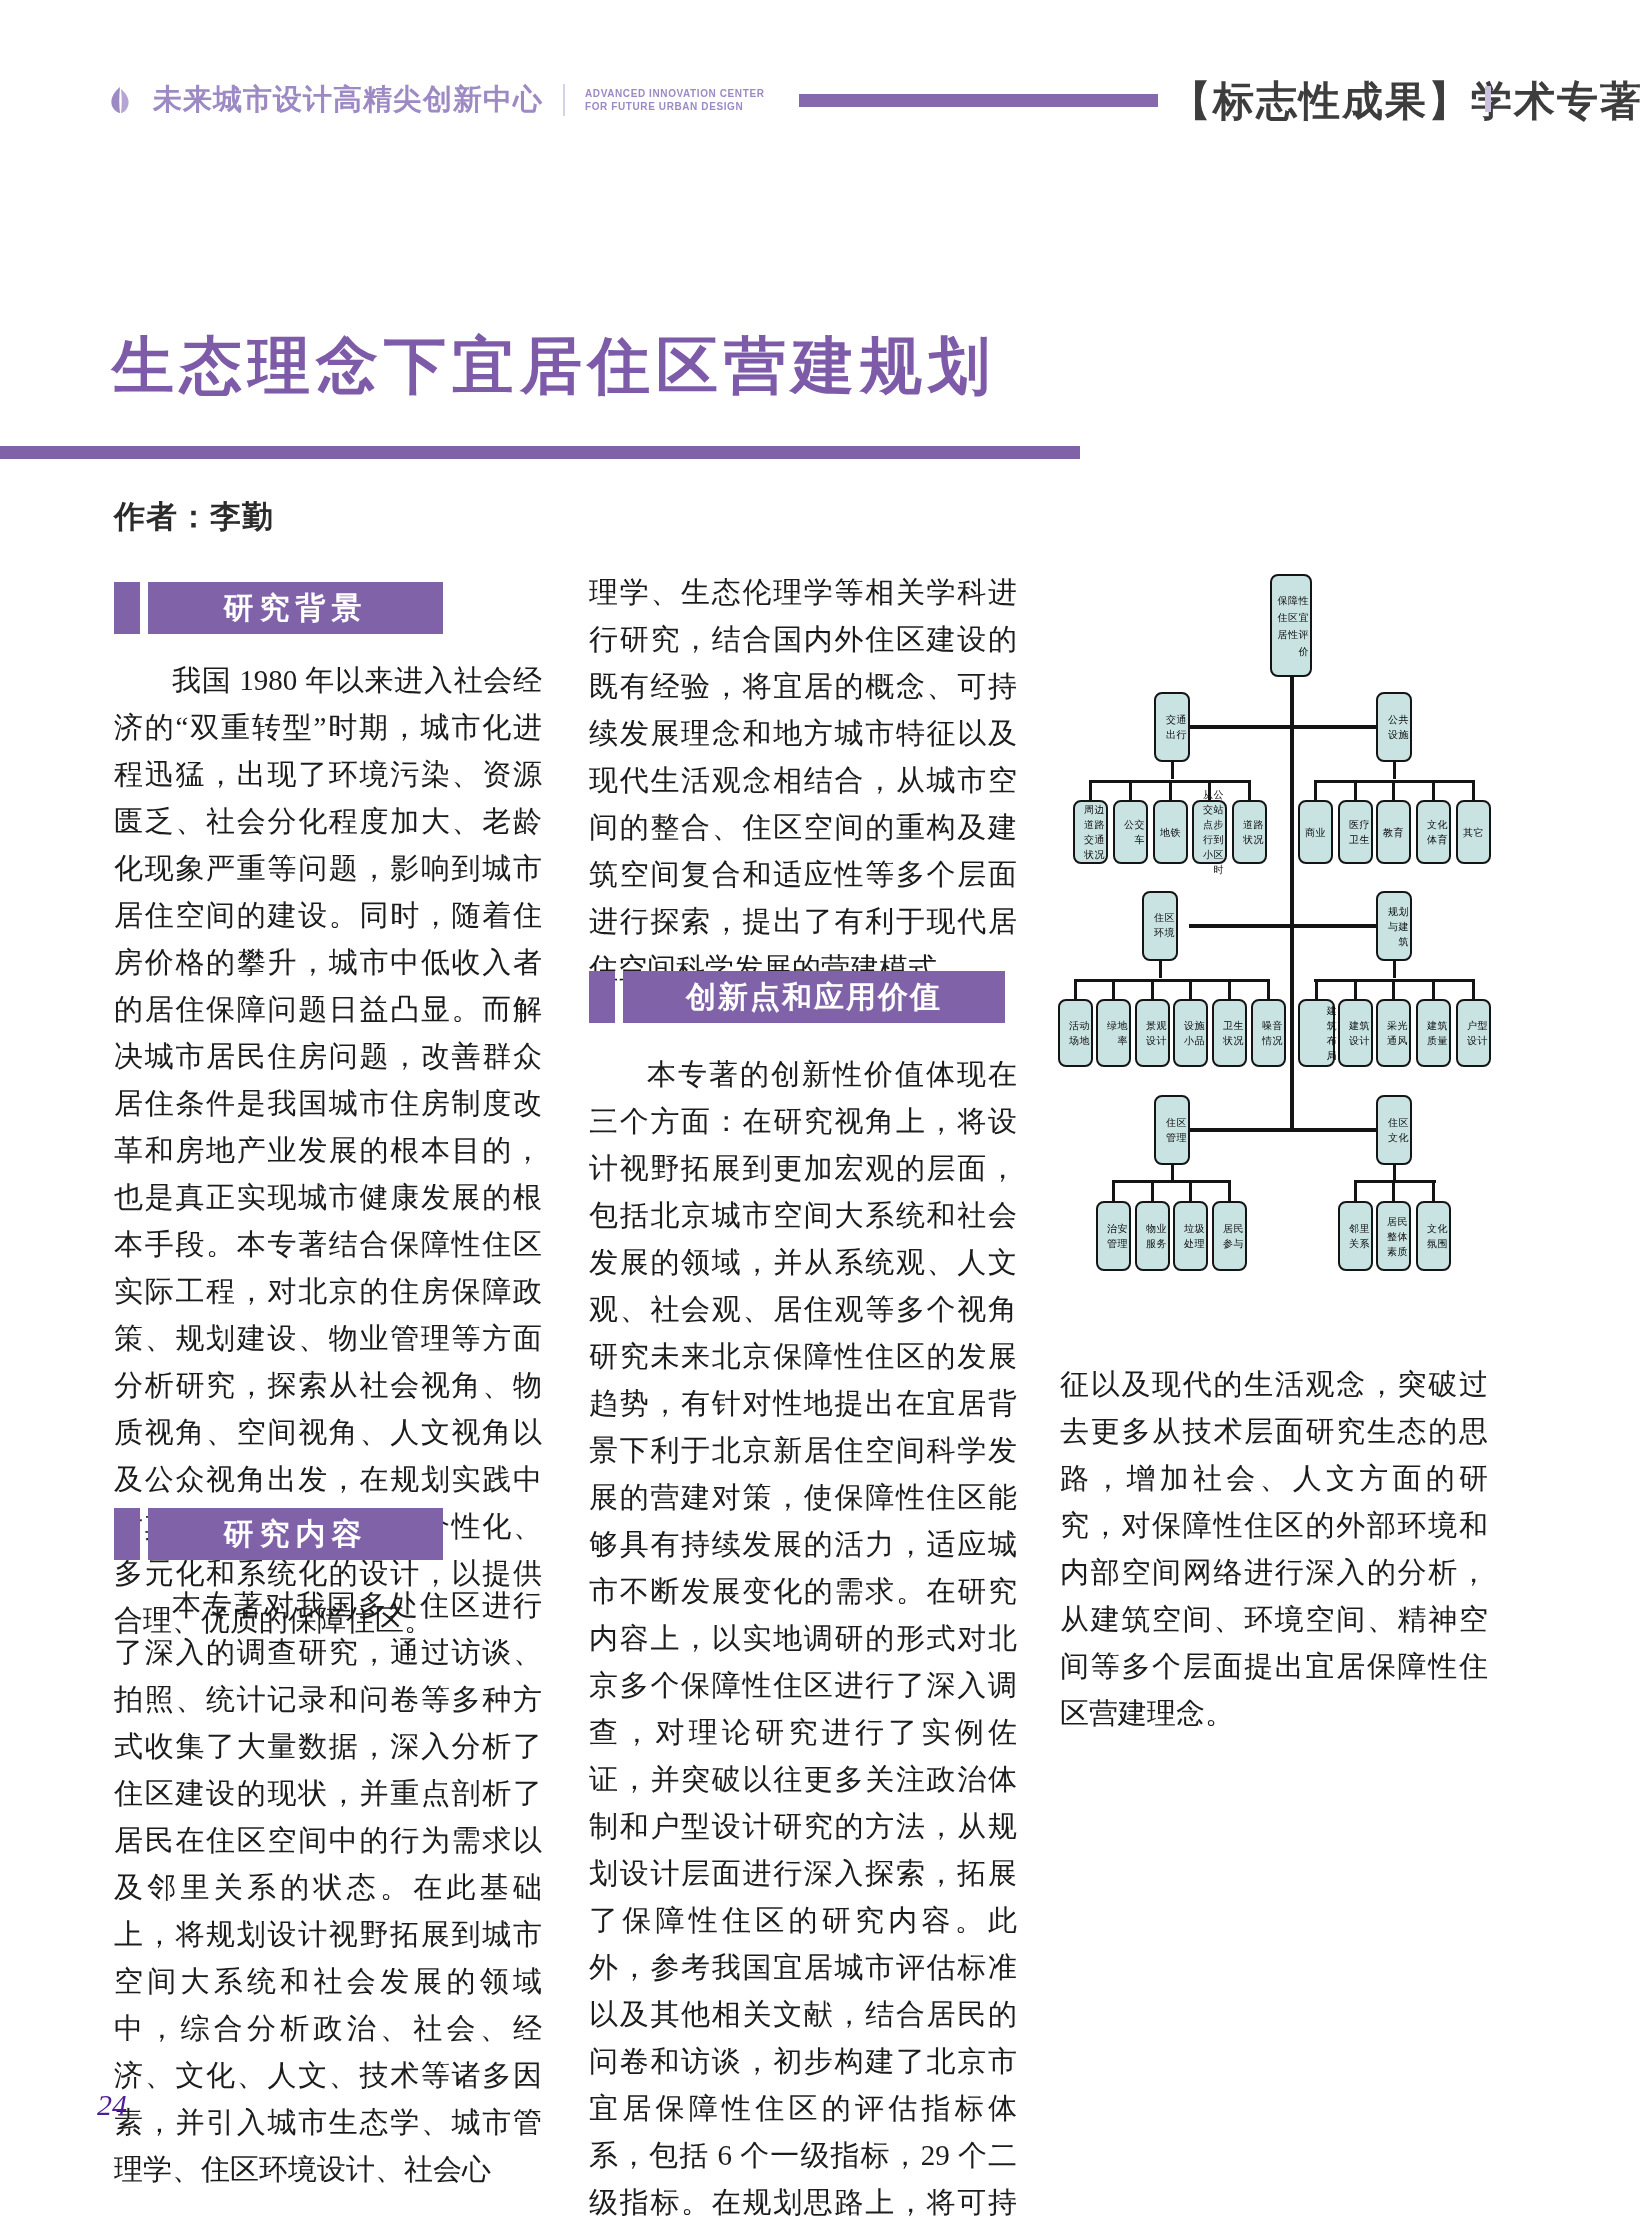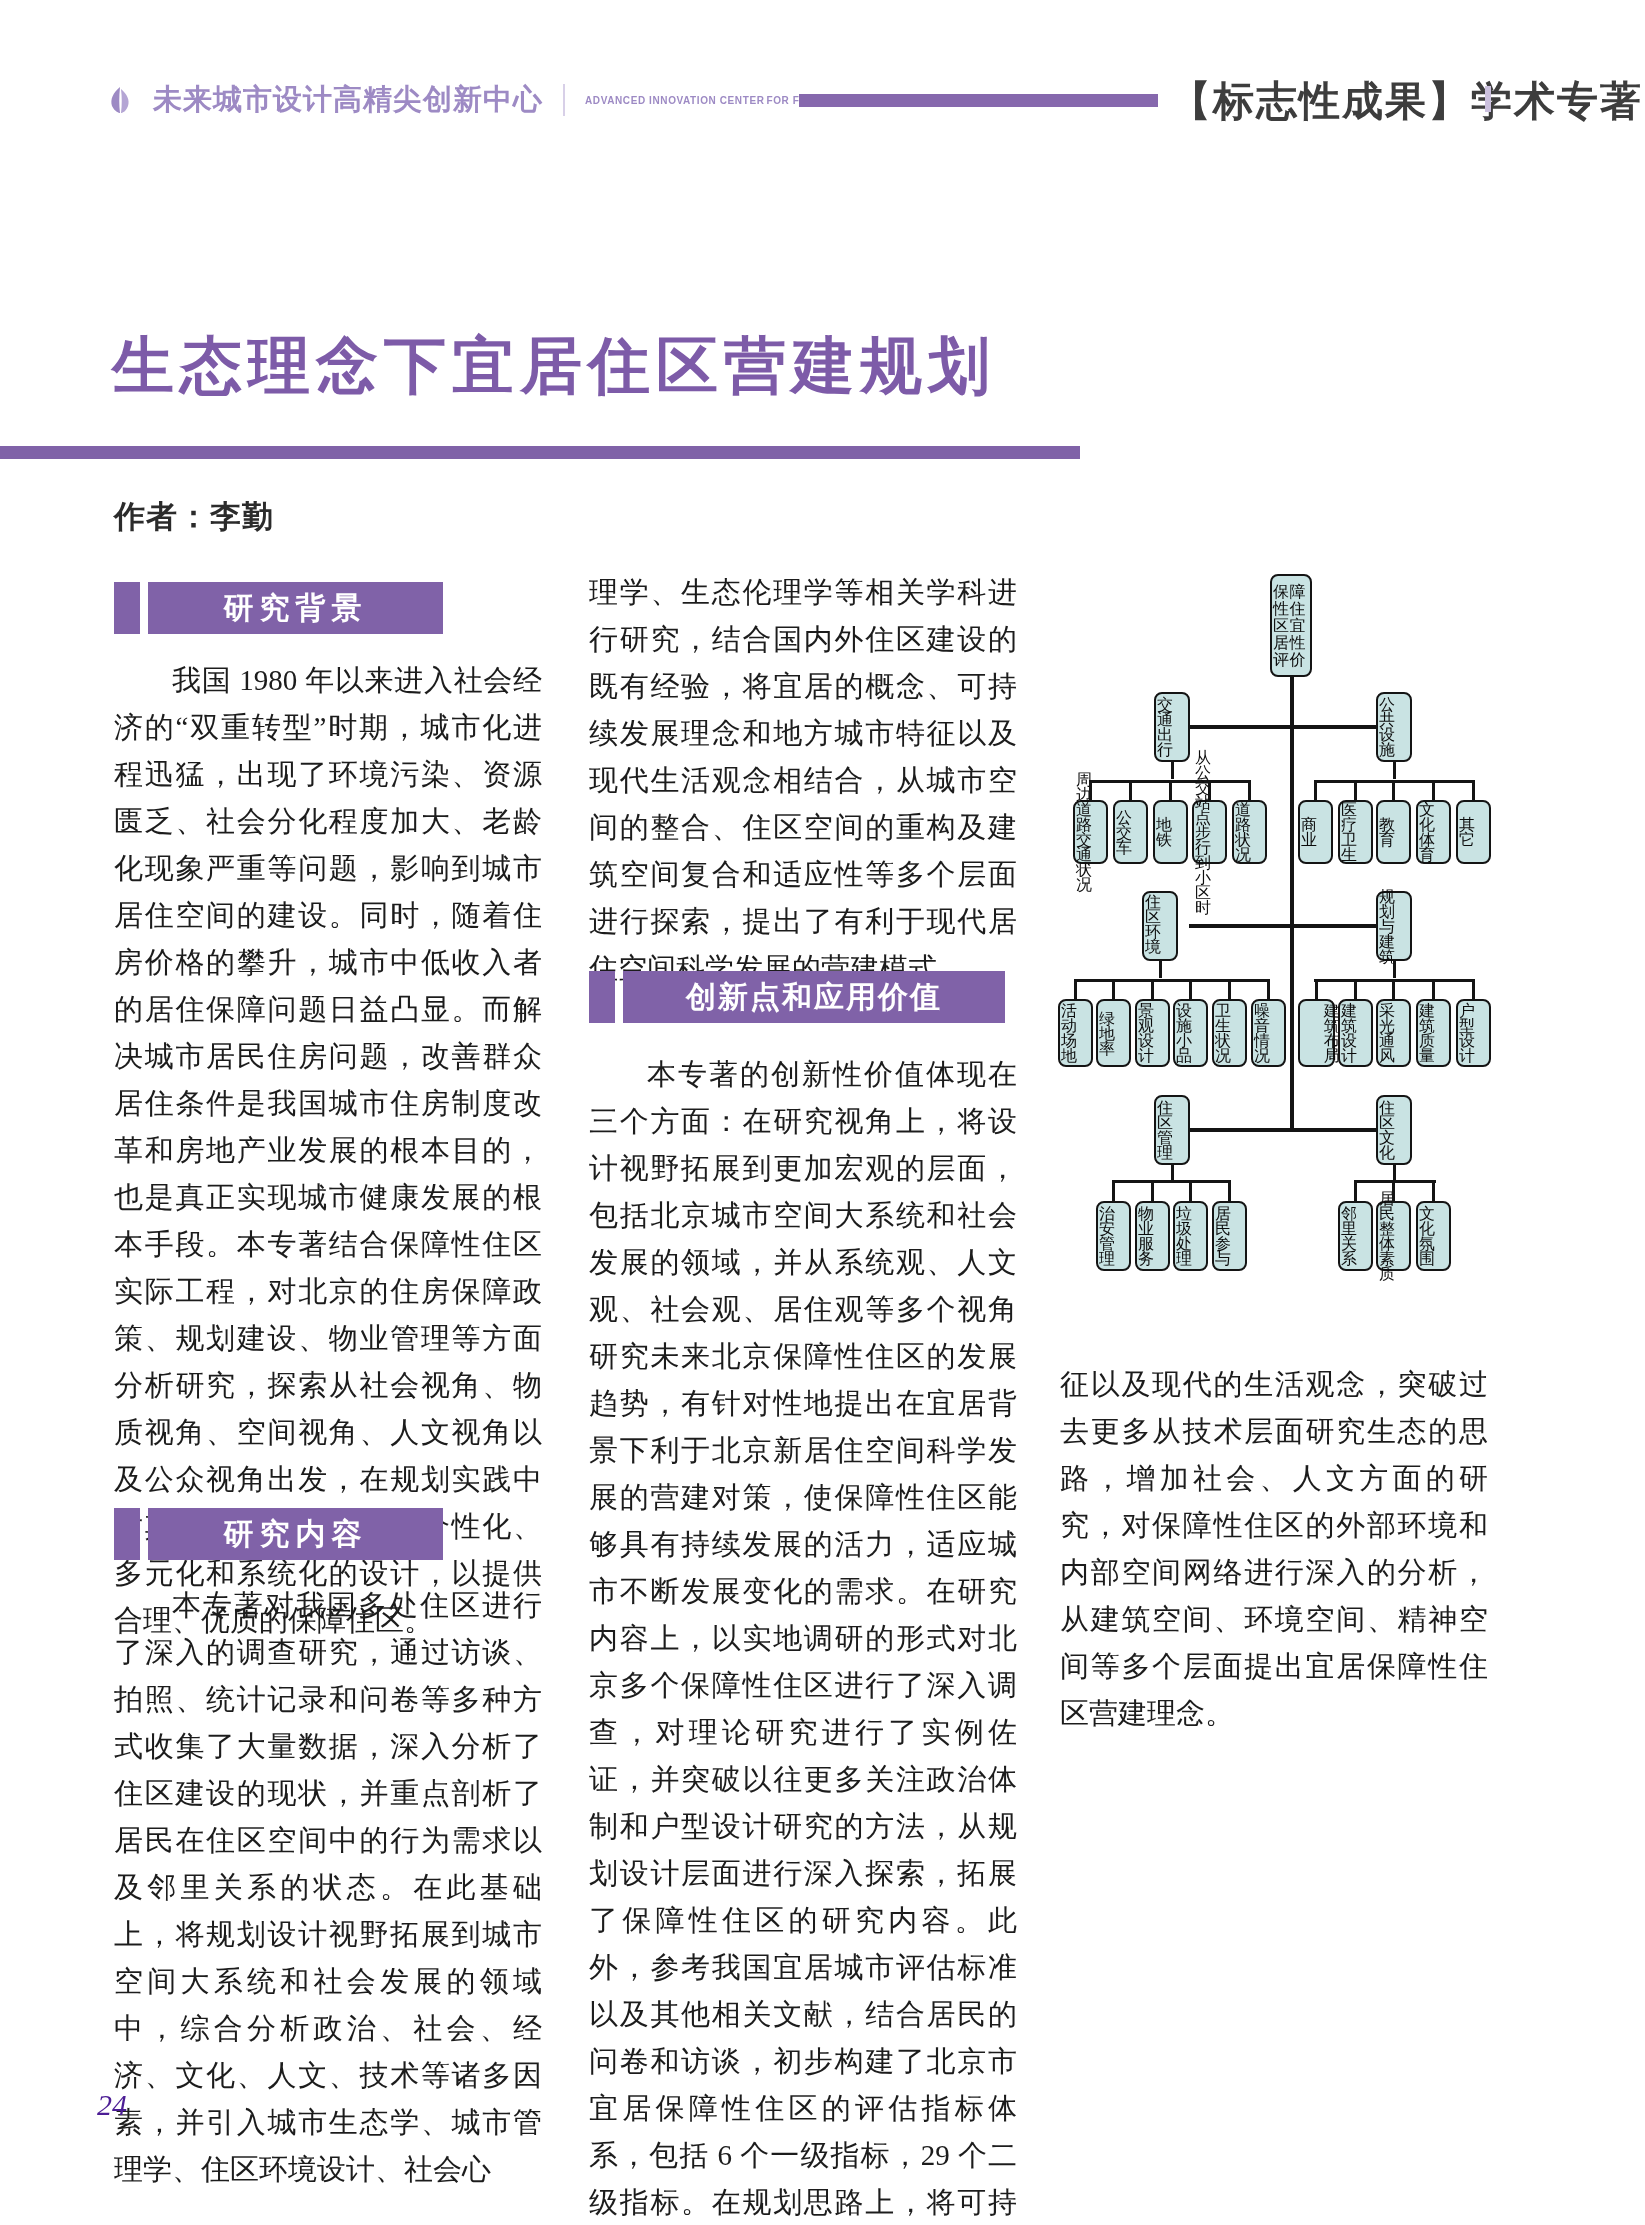--- a/index.html
+++ b/index.html
@@ -9,21 +9,21 @@
   *{margin:0;padding:0;box-sizing:border-box;}
   html,body{background:#fff;}
   .page{position:relative;width:1646px;height:2226px;background:#ffffff;overflow:hidden;
         font-family:"Liberation Serif","DejaVu Serif",serif;color:var(--body_text);}
 
   
   .logo{position:absolute;left:107px;top:80px;display:flex;align-items:center;gap:20px;}
   .logo-cn{font-family:"Liberation Sans","DejaVu Sans",sans-serif;font-weight:bold;
            font-size:29px;color:var(--logo);letter-spacing:1px;white-space:nowrap;}
   .logo-divider{width:2px;height:32px;background:#d8d0e8;}
-  .logo-en{display:flex;flex-direction:row;gap:2px;font-family:"Liberation Sans","DejaVu Sans",sans-serif;
+  .logo-en{display:flex;flex-direction:column;gap:2px;font-family:"Liberation Sans","DejaVu Sans",sans-serif;
            font-weight:bold;font-size:10px;color:var(--logo);letter-spacing:0.6px;line-height:11px;}
   .badge-bar{position:absolute;left:799px;top:94px;width:359px;height:13px;background:var(--badge_bar);}
   .badge-text{position:absolute;left:1170px;top:74px;font-family:"Liberation Sans","DejaVu Sans",sans-serif;
               font-weight:bold;font-size:41px;color:#3d3d3d;letter-spacing:2px;white-space:nowrap;}
   .badge-tick{position:absolute;left:1485px;top:86px;width:6px;height:26px;background:var(--tick);}
 
   
   .title{position:absolute;left:112px;top:324px;font-family:"Liberation Sans","DejaVu Sans",sans-serif;
          font-weight:bold;font-size:62px;letter-spacing:6px;color:var(--title);white-space:nowrap;}
   .title-rule{position:absolute;left:0;top:446px;width:1080px;height:13px;background:var(--accent);}
@@ -39,22 +39,22 @@
 
   
   .para{position:absolute;width:428px;font-size:29px;line-height:47px;text-align:justify;
         color:var(--body_text);word-break:break-all;}
   .indent{text-indent:2em;}
 
   
   .diagram{position:absolute;left:1058px;top:559px;width:434px;height:716px;
            font-family:"Liberation Sans","DejaVu Sans",sans-serif;}
   .db{position:absolute;background:var(--box_fill);border:2px solid var(--line);border-radius:8px;
-      display:flex;align-items:center;justify-content:center;text-align:left;
-      font-size:16px;line-height:15px;letter-spacing:0.5px;color:#0c0c0c;
+      display:flex;align-items:center;justify-content:center;text-align:right;
+      font-size:10px;line-height:15px;letter-spacing:0.5px;color:#0c0c0c;
       word-break:break-all;padding:1px;}
   .root{line-height:17px;}
   .ln{position:absolute;background:var(--line);}
   .pb::after{content:"";position:absolute;left:50%;top:100%;width:3px;height:19px;
              margin-left:-1.5px;background:var(--line);}
   .cb::before{content:"";position:absolute;left:50%;width:3px;margin-left:-1.5px;background:var(--line);}
   .r1.cb::before{top:-20px;height:20px;}
   .r2.cb::before{top:-20px;height:20px;}
   .r3.cb::before{top:-21px;height:21px;}
   .caption{position:absolute;left:1058px;top:1290px;width:434px;text-align:center;

